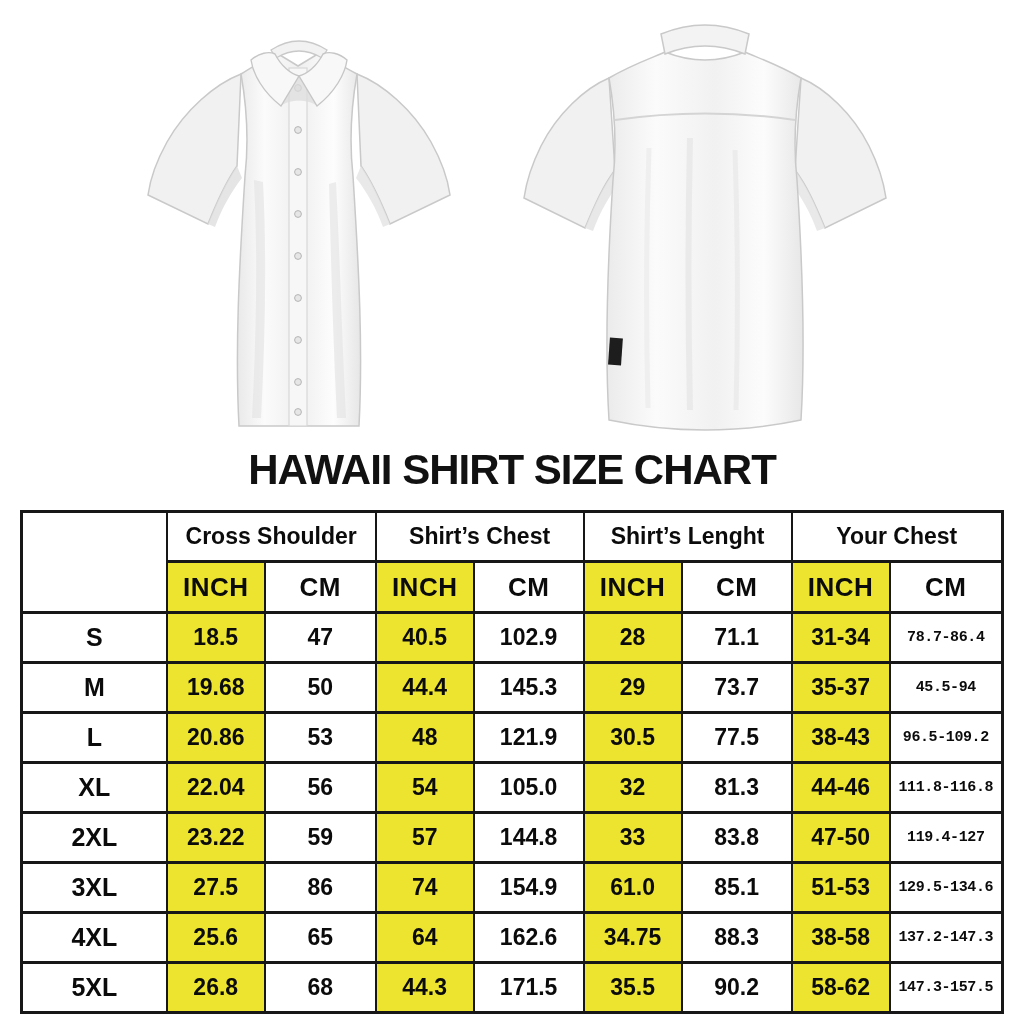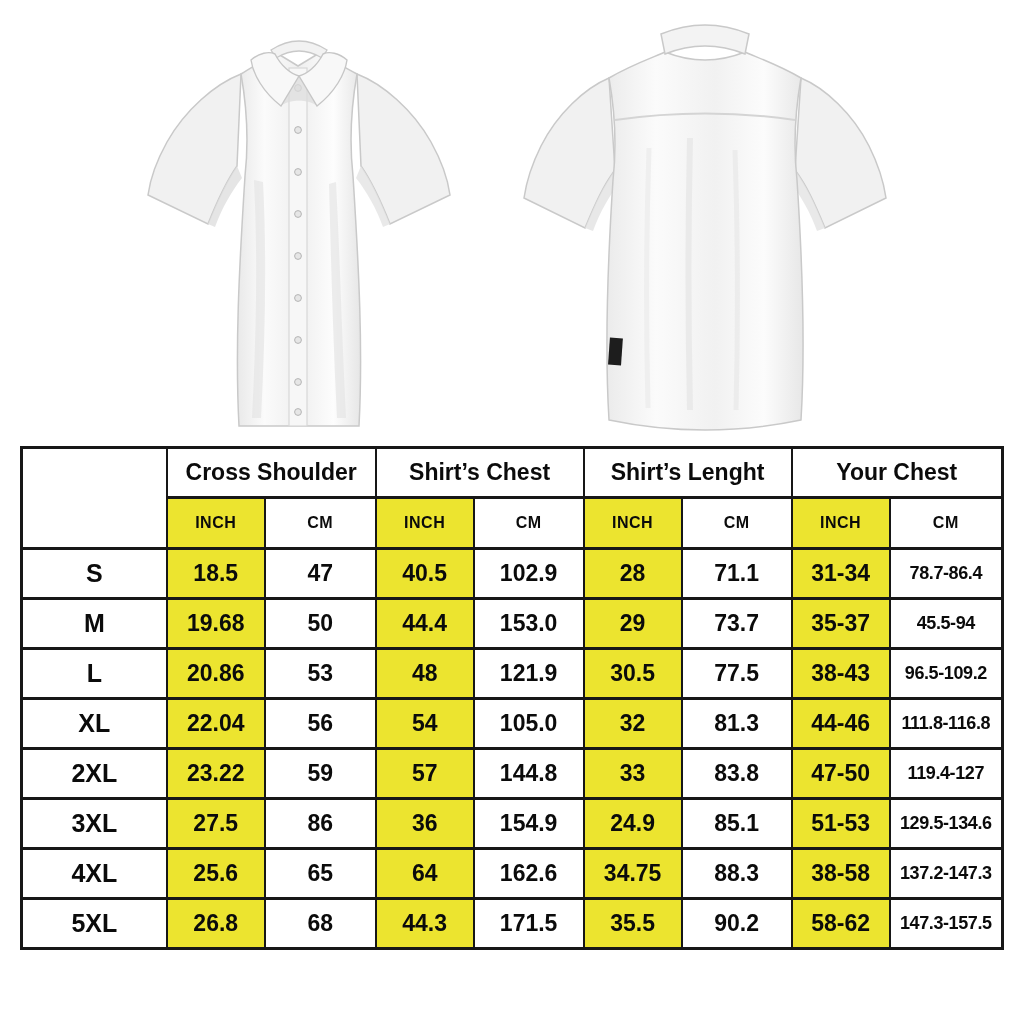--- a/index.html
+++ b/index.html
@@ -3,32 +3,32 @@
 <meta charset="utf-8">
 <style>
   html,body{margin:0;padding:0;background:#ffffff;}
   body{width:1024px;height:1024px;overflow:hidden;}
   .page{position:relative;width:1024px;height:1024px;background:#fff;
         font-family:"Liberation Sans",sans-serif;color:#0d0d0d;}
   .shirts{height:446px;display:flex;justify-content:center;align-items:flex-start;
           gap:34px;padding-top:8px;box-sizing:border-box;}
   .title{margin:0;text-align:center;font-size:42px;font-weight:900;
          letter-spacing:-1px;line-height:1;padding:3px 0 7px;color:#111;}
-  table.size-chart{width:984px;margin:0 auto;border-collapse:collapse;
+  table.size-chart{width:984px;margin:12px auto;border-collapse:collapse;
                    table-layout:fixed;border:3px solid #171717;}
   table.size-chart th,table.size-chart td{
       border:solid #171717;border-width:3px 2px;padding:0;margin:0;
       text-align:center;vertical-align:middle;font-weight:bold;color:#0b0b0b;
       overflow:hidden;white-space:nowrap;}
   tr.groups th{height:47px;font-size:23px;background:#fff;}
-  tr.units th{height:48px;font-size:16px;letter-spacing:0.5px;text-align:center;}
+  tr.units th{height:48px;font-size:26px;letter-spacing:0.5px;text-align:center;}
   tbody th,tbody td{height:47px;font-size:23px;background:#fff;}
   tbody th.size{font-size:25px;}
   .inch{background:#ece42f !important;}
-  td.cm-last{font-size:18px;letter-spacing:-0.4px;}
+  td.cm-last{font-size:15px;letter-spacing:-0.4px;font-family:Liberation Mono, monospace;}
   svg{display:block;}
 </style>
 </head>
 <body>
 
 <div class="page">
 
   <div class="shirts">
 
     <svg width="352" height="436" viewBox="0 0 352 436">
@@ -87,20 +87,21 @@
                C96,346 98,264 104,172 C108,136 106,104 100,70 Z" fill="url(#bodyB)" stroke="#c9c9c9" stroke-width="1.5"></path>
       <path d="M106,112 Q196,99 286,112" fill="none" stroke="#d4d4d4" stroke-width="2"></path>
       <path d="M181,130 C179,220 179,312 181,402" stroke="#e7e7e7" stroke-width="6" fill="none" opacity="0.8"></path>
       <path d="M226,142 C229,232 229,322 227,402" stroke="#eaeaea" stroke-width="5" fill="none" opacity="0.8"></path>
       <path d="M140,140 C137,230 137,320 139,400" stroke="#ececec" stroke-width="5" fill="none" opacity="0.8"></path>
       <path d="M152,26 Q196,8 240,26 L236,46 Q196,30 156,46 Z" fill="#f3f3f3" stroke="#c9c9c9" stroke-width="1.5"></path>
       <rect x="100" y="330" width="13" height="27" fill="#1d1d1d" transform="rotate(4 106 343)"></rect>
     </svg>
   </div>
 
+  <h1 class="title">HAWAII SHIRT SIZE CHART</h1>
 
   <table class="size-chart">
     <colgroup>
       <col style="width:14.8%">
         <col style="width:10%">
         <col style="width:11.3%">
       <col style="width:10%">
         <col style="width:11.2%">
         <col style="width:10%">
       <col style="width:11.2%">
@@ -136,21 +137,21 @@
         <td class="inch">28</td>
         <td>71.1</td>
         <td class="inch">31-34</td>
         <td class="cm-last">78.7-86.4</td>
       </tr>
       <tr>
         <th class="size">M</th>
         <td class="inch">19.68</td>
         <td>50</td>
         <td class="inch">44.4</td>
-        <td>153.0</td>
+        <td>145.3</td>
         <td class="inch">29</td>
         <td>73.7</td>
         <td class="inch">35-37</td>
         <td class="cm-last">45.5-94</td>
       </tr>
       <tr>
         <th class="size">L</th>
         <td class="inch">20.86</td>
         <td>53</td>
         <td class="inch">48</td>
@@ -179,23 +180,23 @@
         <td>144.8</td>
         <td class="inch">33</td>
         <td>83.8</td>
         <td class="inch">47-50</td>
         <td class="cm-last">119.4-127</td>
       </tr>
       <tr>
         <th class="size">3XL</th>
         <td class="inch">27.5</td>
         <td>86</td>
-        <td class="inch">36</td>
+        <td class="inch">74</td>
         <td>154.9</td>
-        <td class="inch">24.9</td>
+        <td class="inch">61.0</td>
         <td>85.1</td>
         <td class="inch">51-53</td>
         <td class="cm-last">129.5-134.6</td>
       </tr>
       <tr>
         <th class="size">4XL</th>
         <td class="inch">25.6</td>
         <td>65</td>
         <td class="inch">64</td>
         <td>162.6</td>

